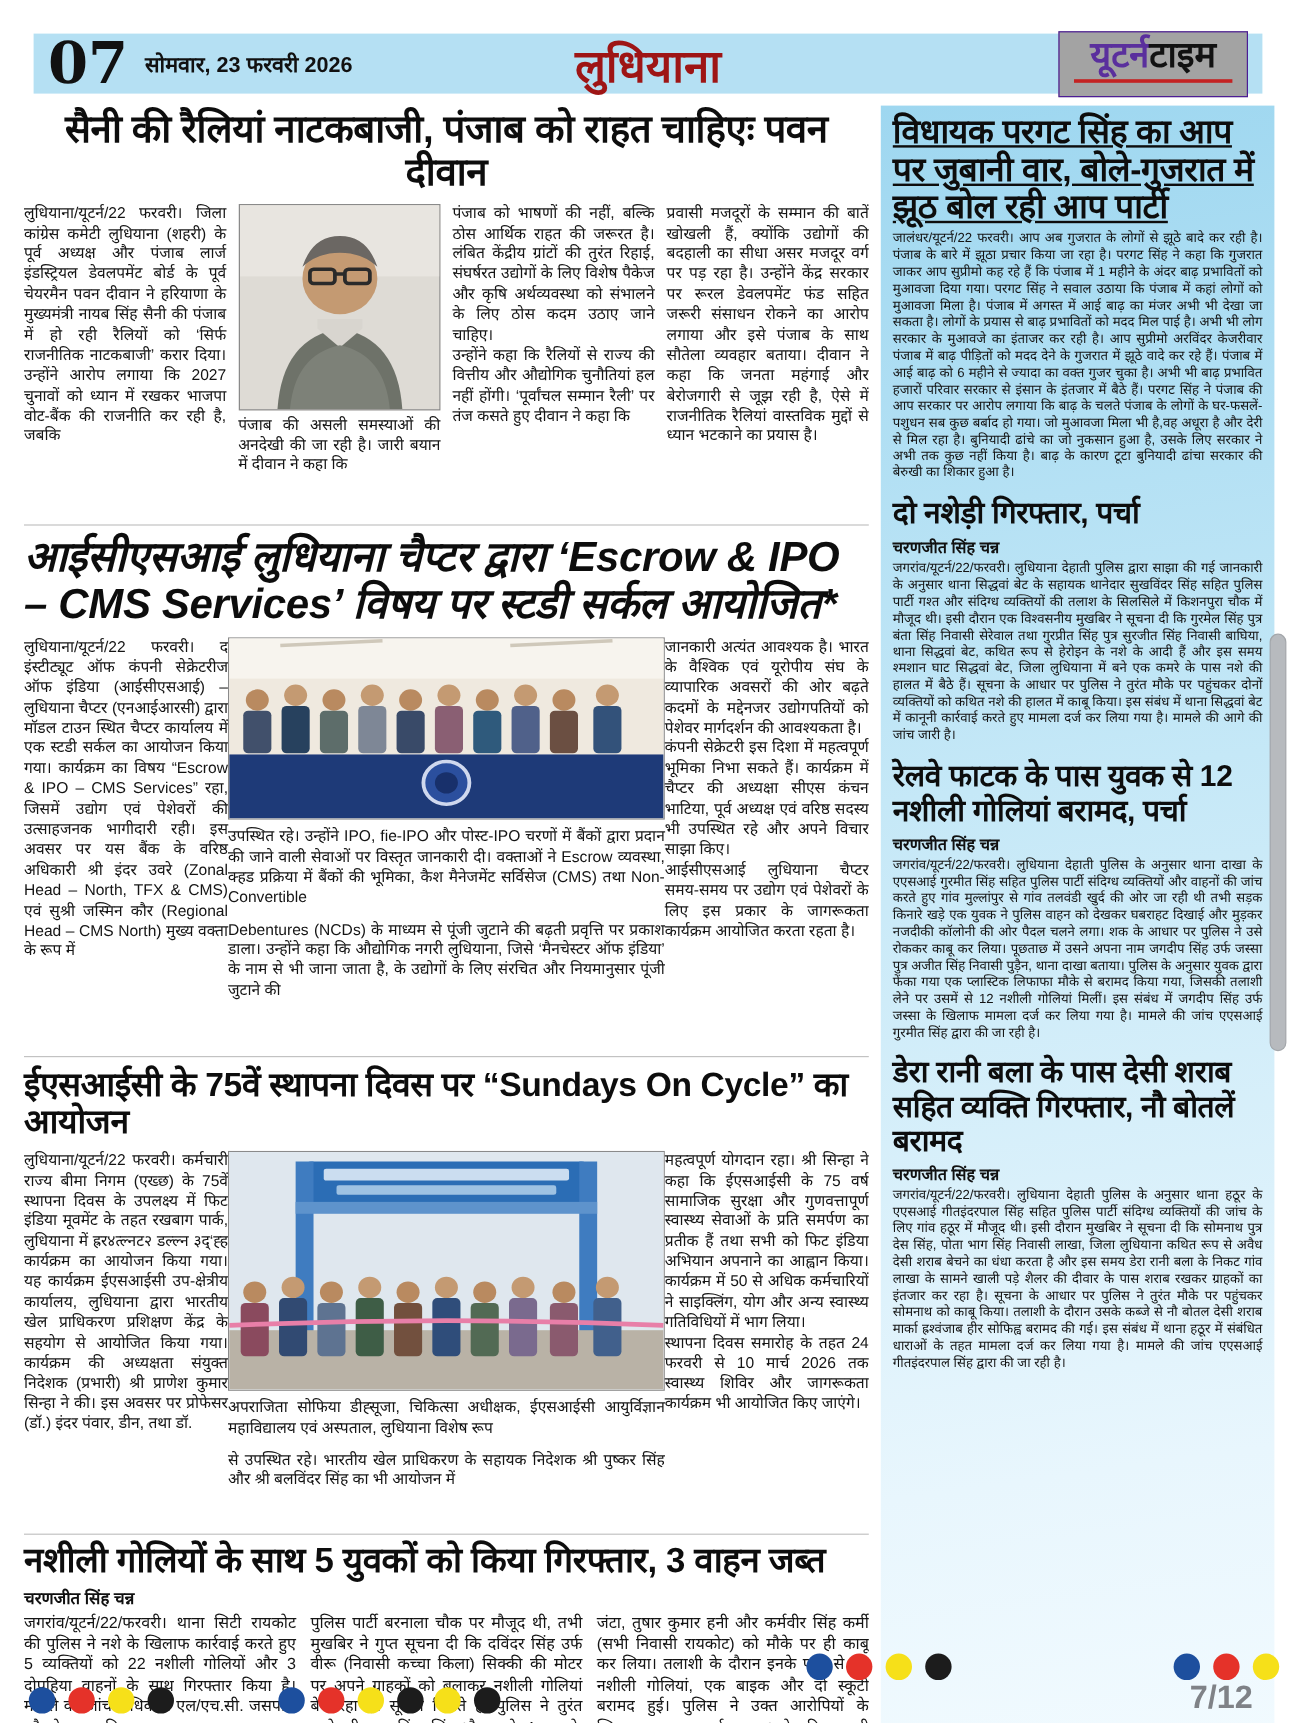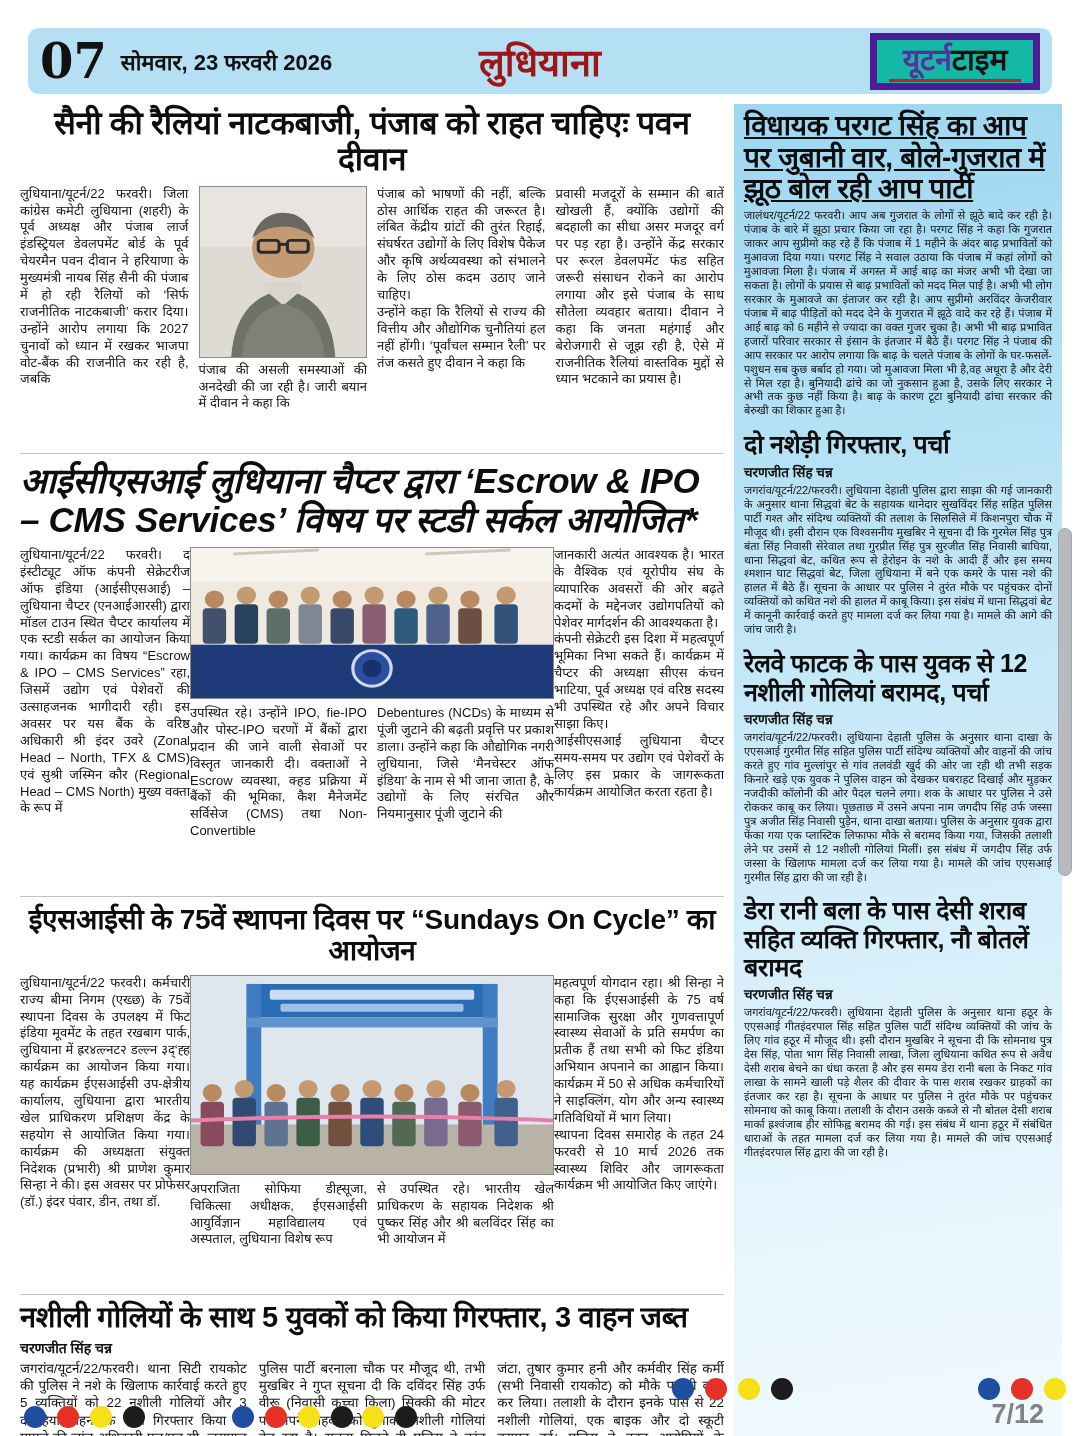--- a/index.html
+++ b/index.html
@@ -1,58 +1,58 @@
 <!DOCTYPE html>
 <html lang="hi"><head>
 <meta charset="utf-8">
 <style>
   * { margin:0; padding:0; box-sizing:border-box; }
   html,body { background:#e9e9e9; }
   body { font-family:"Liberation Sans","DejaVu Sans",sans-serif; }
   .page { position:relative; width:1080px; height:1436px; margin:0 auto; background:#ffffff; overflow:hidden; }
 
   
-  .topbar { position:relative; margin:28px 28px 0 28px; height:66px; background:#b5e0f3; display:flex; align-items:center; padding:0 12px;border-radius:11px; }
+  .topbar { position:relative; margin:28px 28px 0 28px; height:50px; background:#b5e0f3; display:flex; align-items:center; padding:0 12px; }
   .pagenum { font-family:"DejaVu Serif","Liberation Serif",serif; font-size:48px; font-weight:bold; color:#111; line-height:1; }
-  .edate { font-size:22px; font-weight:bold; color:#111; margin-left:14px; }
+  .edate { font-size:18px; font-weight:bold; color:#111; margin-left:14px; }
   .city { position:absolute; left:50%; transform:translateX(-50%); font-size:38px; font-weight:800; color:#9e1515; }
-  .logo { margin-left:auto; background:#14b8a6; border:7px solid #4c1d95; padding:3px 12px 1px; text-align:center; }
+  .logo { margin-left:auto; background:#a3a3a3; border:1px solid #4c1d95; padding:3px 12px 11px; text-align:center; }
   .logo-line { font-size:30px; font-weight:800; line-height:1.1; white-space:nowrap; }
   .lg1 { color:#5a2f9d; }
   .lg2 { color:#121212; }
   .logo-tag { height:3px; width:132px; margin:3px auto 0; background:#c42222; }
 
   
   .content { display:flex; gap:10px; padding:10px 18px 0 20px; }
   .mainline { width:704px; flex:none; }
   .sidebar { flex:1; background:linear-gradient(172deg,#9ed7f0 0%, #c5e8f7 40%, #e8f6fd 80%, #f3fbff 100%); padding:4px 10px 8px 10px; }
 
   h1,h2 { font-weight:800; color:#0d0d0d; letter-spacing:-0.3px; }
   .h-a1 { font-size:32px; line-height:1.12; text-align:center; margin:2px 0 8px; }
   .h-a2 { font-size:35px; line-height:1.12; text-align:left; margin:4px 0 8px;font-style:italic; }
-  .h-a3 { font-size:28px; line-height:1.12; text-align:center; margin:4px 0 8px; }
+  .h-a3 { font-size:28px; line-height:1.12; text-align:left; margin:4px 0 8px; }
   .h-a4 { font-size:29px; line-height:1.1; text-align:left; margin:4px 0 4px; }
 
   p.body { font-size:13px; line-height:1.3; color:#141414; text-align:justify; white-space:pre-line; }
   .byline { font-weight:bold; font-size:14px; color:#111; margin:1px 0 3px; }
 
   .cols { display:flex; gap:10px; }
   .a1body { height:260px; overflow:hidden; }
   .a1body > * { flex:1; min-width:0; }
   .photo-col svg { width:100%; height:172px; display:block; border:1px solid #8a8a8a; margin-bottom:4px; background:#e7e4df; }
 
   .row3 { display:flex; overflow:hidden; }
   .a2body { height:342px; }
   .a3body { height:312px; }
   .side-col { width:170px; flex:none; }
   .center-col { flex:1; display:flex; flex-direction:column; min-width:0; }
   .center-col svg { width:100%; display:block; border:1px solid #8a8a8a; }
   .ph-a2 { height:152px; }
   .ph-a3 { height:200px; }
-  .two { display:flex; gap:10px; margin-top:6px; }
+  .two { display:flex; gap:10px; margin-top:6px;flex-direction:column; }
   .two p { flex:1; min-width:0; }
 
   .cols3 { display:flex; gap:12px; height:152px; overflow:hidden; }
   .cols3 p { flex:1; min-width:0; font-size:13.4px; }
 
   .rule { border-top:1px solid #c2c2c2; margin:7px 0; }
 
   
   .sb-art h2 { font-size:25px; line-height:1.13; margin:12px 0 4px; }
   .sb-art:first-child h2 { margin-top:2px; font-size:28px;text-decoration:underline; }

